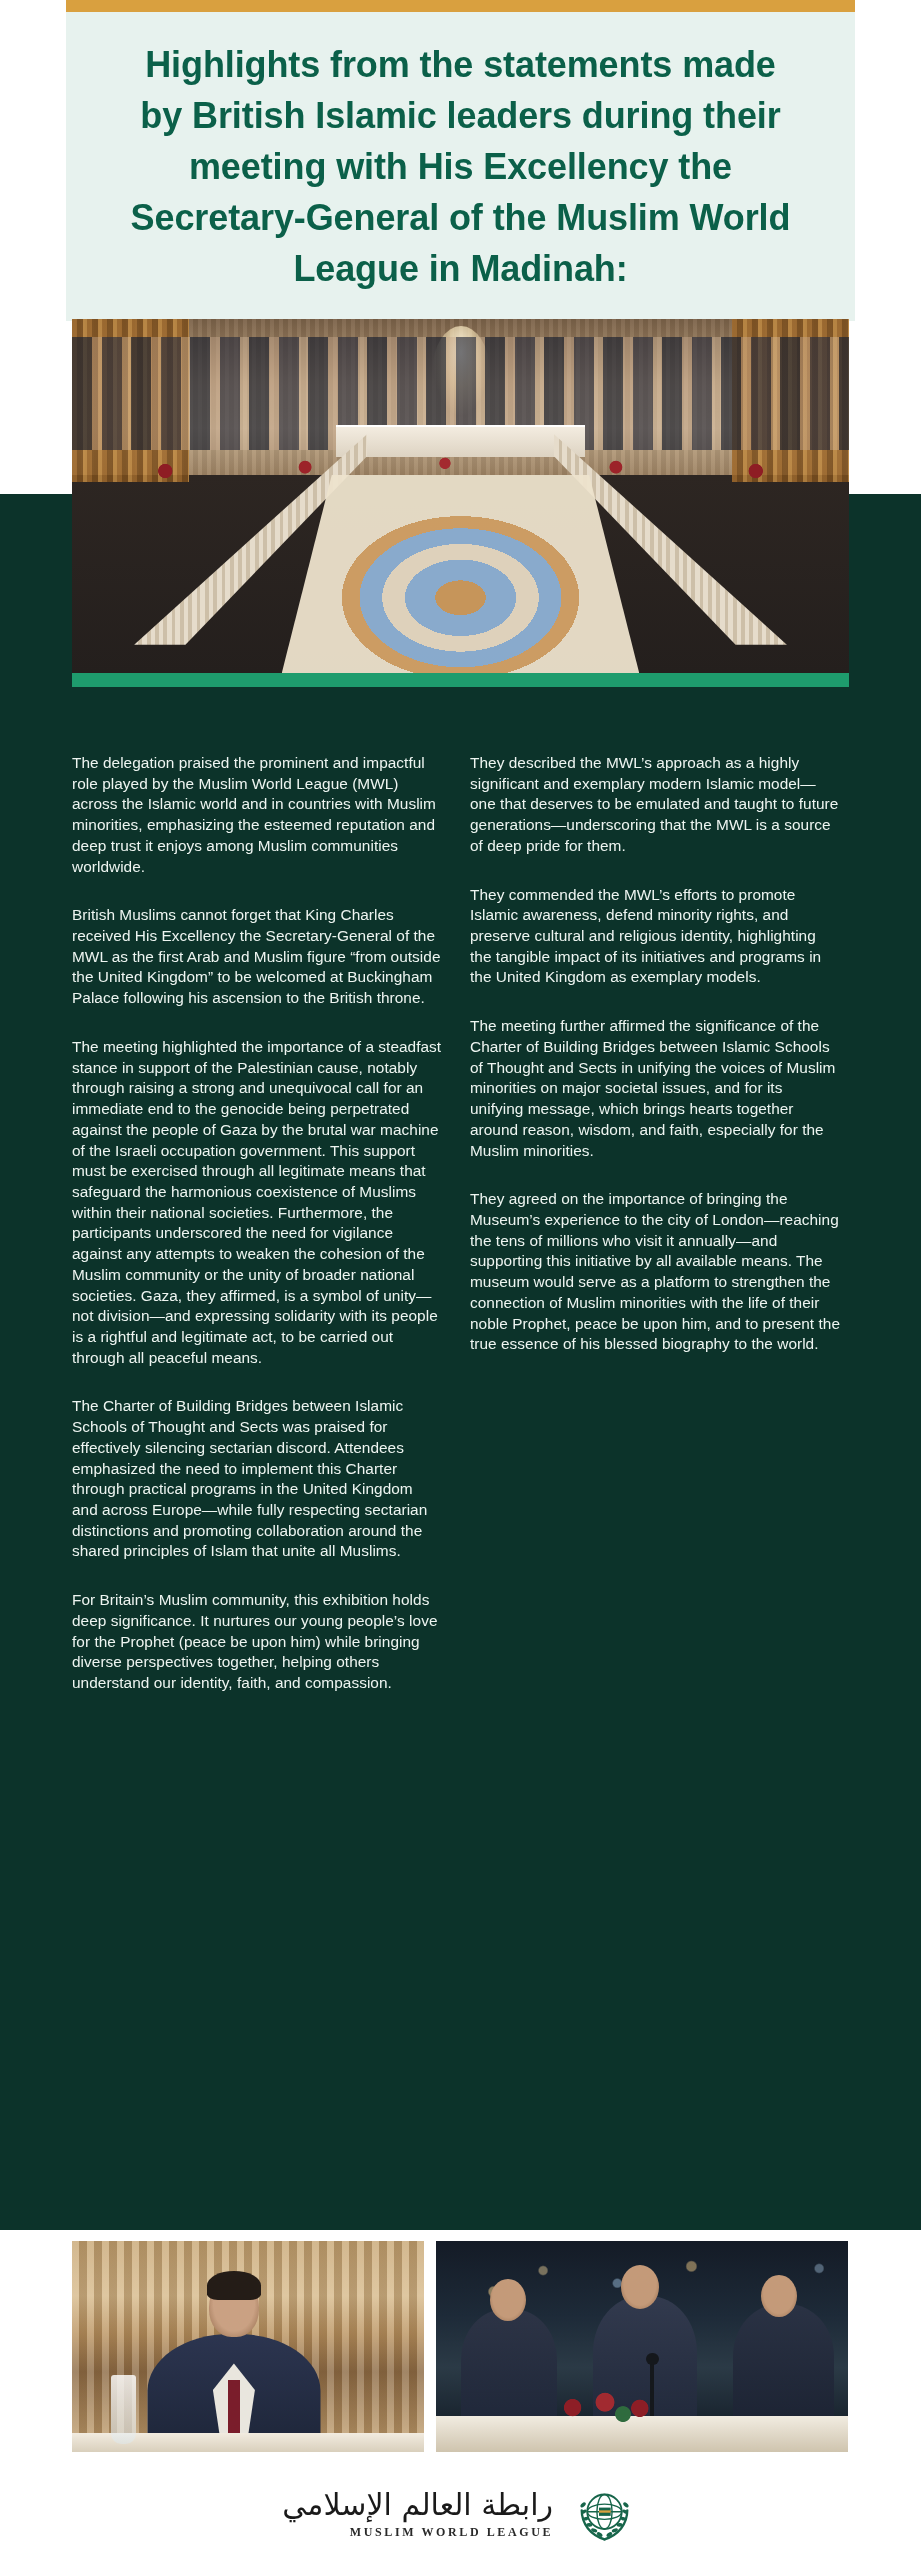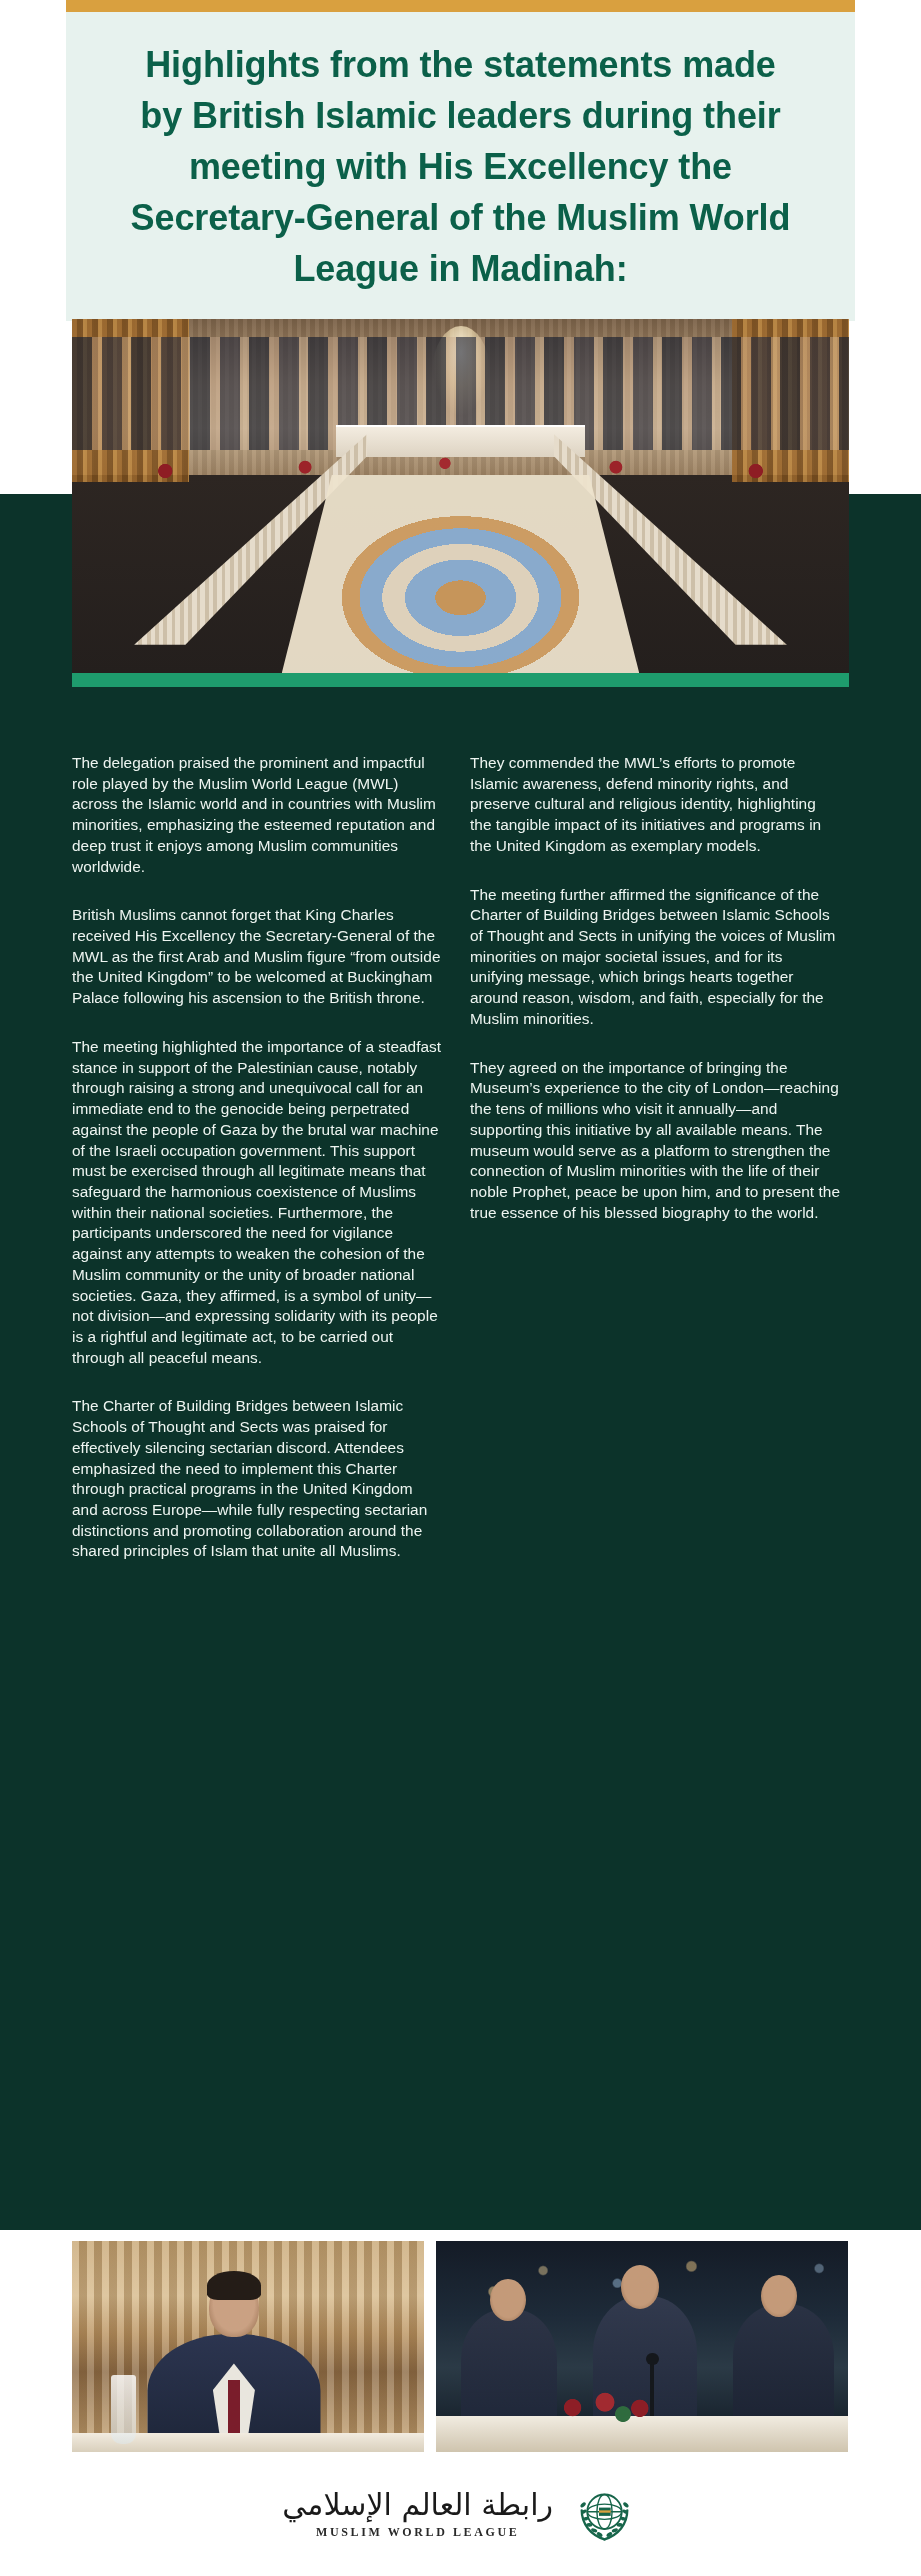--- a/index.html
+++ b/index.html
@@ -247,21 +247,21 @@
     content:""; position:absolute; top:-7.5px; left:-4.5px;
     width:12.8px; height:12.8px; border-radius:50%; background:#15181c;
   }
 
   
   .footer{
     position:absolute; left:0; top:2452px; width:921px; height:124px;
     background:#ffffff;
     display:flex; align-items:center; justify-content:center; gap:16.6px;
   }
-  .logo-text{ text-align:center; }
+  .logo-text{ text-align:right; }
   .logo-arabic{
     font-family:"DejaVu Sans", sans-serif;
     font-size:30px; color:#1a1a1a; line-height:1.15;
     direction:rtl; white-space:nowrap;
   }
   .logo-en{
     font-family:"Liberation Serif", serif;
     font-size:12px; font-weight:bold; color:#2a2a2a;
     letter-spacing:2.6px; margin-top:3px;
   }
@@ -294,22 +294,24 @@
   </div>
 </div>
 <div class="hero-accent"></div>
 
 <div class="columns">
   <div class="col">
     <p>The delegation praised the prominent and impactful role played by the Muslim World League (MWL) across the Islamic world and in countries with Muslim minorities, emphasizing the esteemed reputation and deep trust it enjoys among Muslim communities worldwide.</p>
     <p>British Muslims cannot forget that King Charles received His Excellency the Secretary-General of the MWL as the first Arab and Muslim figure “from outside the United Kingdom” to be welcomed at Buckingham Palace following his ascension to the British throne.</p>
     <p>The meeting highlighted the importance of a steadfast stance in support of the Palestinian cause, notably through raising a strong and unequivocal call for an immediate end to the genocide being perpetrated against the people of Gaza by the brutal war machine of the Israeli occupation government. This support must be exercised through all legitimate means that safeguard the harmonious coexistence of Muslims within their national societies. Furthermore, the participants underscored the need for vigilance against any attempts to weaken the cohesion of the Muslim community or the unity of broader national societies. Gaza, they affirmed, is a symbol of unity—not division—and expressing solidarity with its people is a rightful and legitimate act, to be carried out through all peaceful means.</p>
     <p>The Charter of Building Bridges between Islamic Schools of Thought and Sects was praised for effectively silencing sectarian discord. Attendees emphasized the need to implement this Charter through practical programs in the United Kingdom and across Europe—while fully respecting sectarian distinctions and promoting collaboration around the shared principles of Islam that unite all Muslims.</p>
+    <p>For Britain’s Muslim community, this exhibition holds deep significance. It nurtures our young people’s love for the Prophet (peace be upon him) while bringing diverse perspectives together, helping others understand our identity, faith, and compassion.</p>
   </div>
   <div class="col">
+    <p>They described the MWL’s approach as a highly significant and exemplary modern Islamic model—one that deserves to be emulated and taught to future generations—underscoring that the MWL is a source of deep pride for them.</p>
     <p>They commended the MWL’s efforts to promote Islamic awareness, defend minority rights, and preserve cultural and religious identity, highlighting the tangible impact of its initiatives and programs in the United Kingdom as exemplary models.</p>
     <p>The meeting further affirmed the significance of the Charter of Building Bridges between Islamic Schools of Thought and Sects in unifying the voices of Muslim minorities on major societal issues, and for its unifying message, which brings hearts together around reason, wisdom, and faith, especially for the Muslim minorities.</p>
     <p>They agreed on the importance of bringing the Museum’s experience to the city of London—reaching the tens of millions who visit it annually—and supporting this initiative by all available means. The museum would serve as a platform to strengthen the connection of Muslim minorities with the life of their noble Prophet, peace be upon him, and to present the true essence of his blessed biography to the world.</p>
   </div>
 </div>
 
 <div class="bottom-photos">
   <div class="bphoto bphoto-1">
     <div class="scene-a">
       <div class="curtain"></div>

